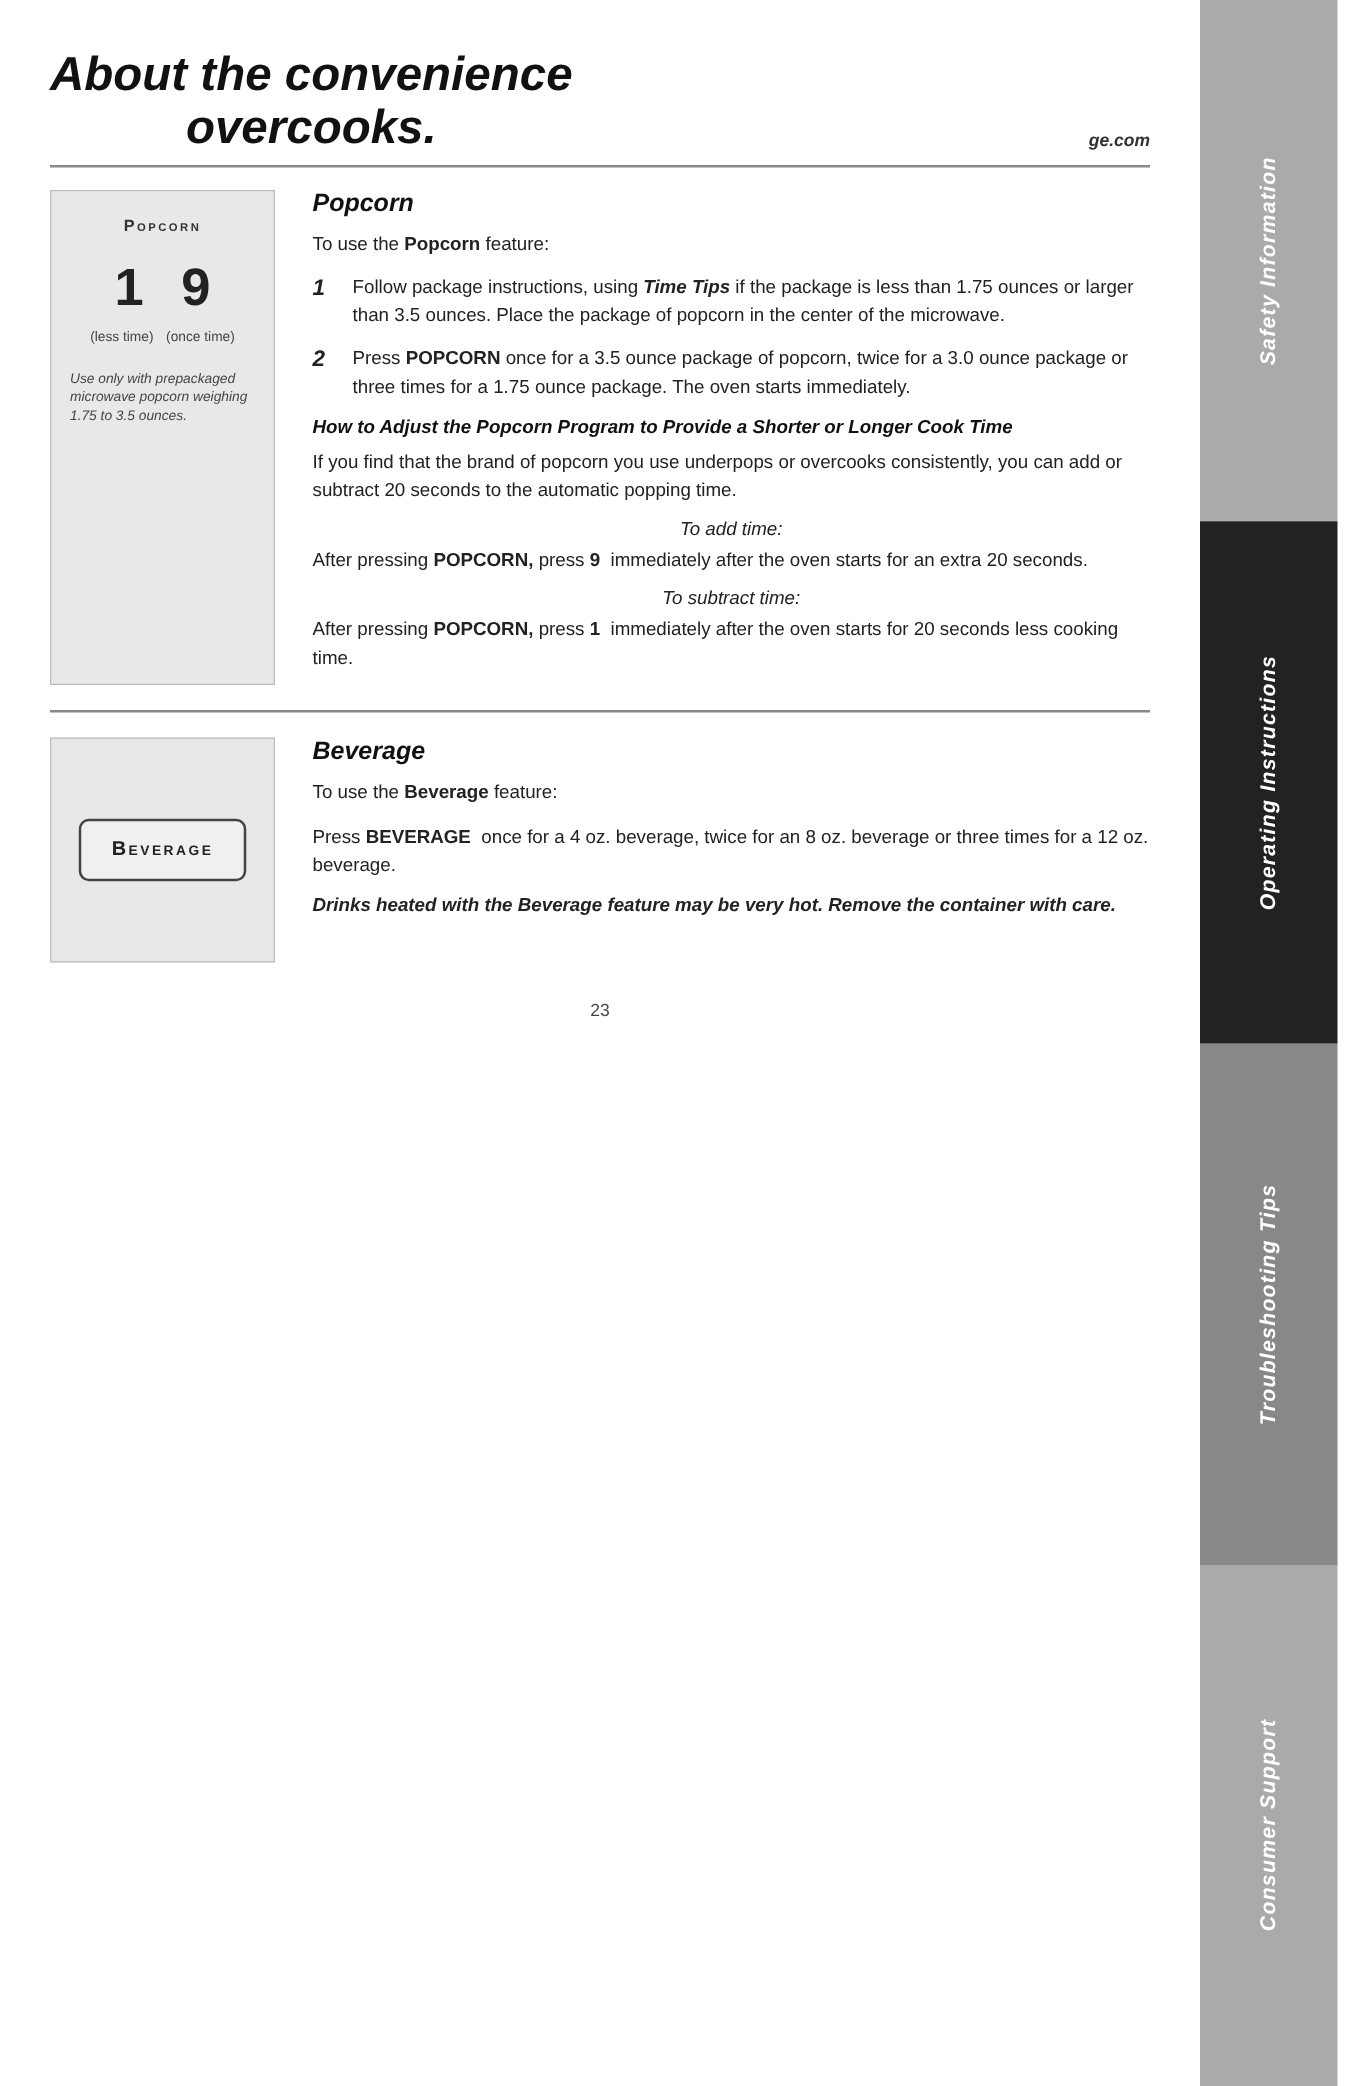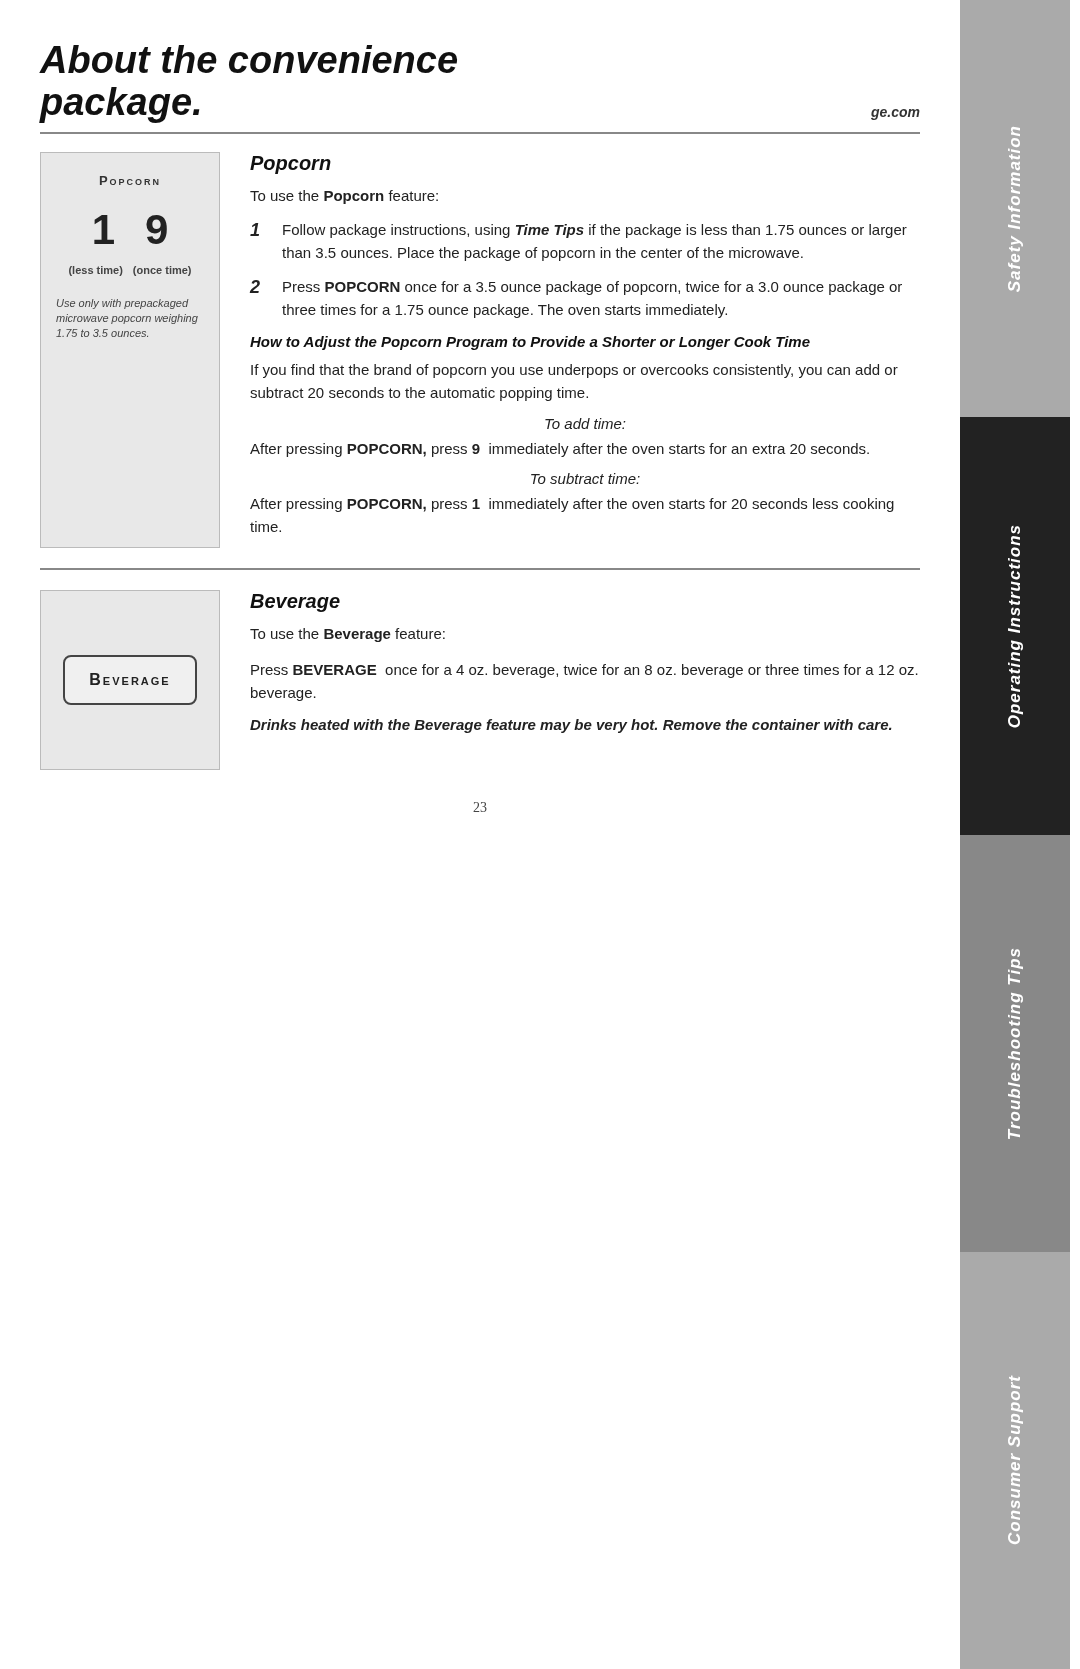--- a/index.html
+++ b/index.html
@@ -90,20 +90,21 @@
       justify-content: space-between;
       align-items: flex-end;
     }
 
     .page-title {
       font-size: 38px;
       font-style: italic;
       font-weight: bold;
       color: #111;
       line-height: 1.1;
+      text-align: center;
     }
 
     .page-website {
       font-size: 14px;
       font-style: italic;
       font-weight: bold;
       color: #333;
       margin-bottom: 4px;
     }
 
@@ -152,21 +153,20 @@
       font-weight: bold;
       color: #222;
       margin-bottom: 10px;
     }
 
     .popcorn-sublabels {
       display: flex;
       gap: 10px;
       font-size: 11px;
       color: #444;
-      font-weight: bold;
     }
 
     .sublabel {
       text-align: center;
     }
 
     .img-caption {
       margin-top: 20px;
       font-size: 11px;
       color: #444;
@@ -263,36 +263,35 @@
       border: none;
       border-top: 2px solid #888;
       margin: 20px 0;
     }
 
     .page-number {
       text-align: center;
       font-size: 14px;
       color: #444;
       margin-top: 30px;
-      font-family: Liberation Serif, serif;
     }
 
     .bold-italic { font-weight: bold; font-style: italic; }
   </style>
 </head>
 <body>
 
 <div class="page-container">
 
   <div class="main-content">
 
     <div class="page-header">
       <div class="page-title">
         <span>About the convenience</span><br>
-        <span>package.</span>
+        <span>overcooks.</span>
       </div>
       <div class="page-website bold-italic">ge.com</div>
     </div>
 
     <div class="section-row">
 
       <div class="section-image popcorn-img">
         <div class="popcorn-label">Popcorn</div>
         <div class="popcorn-numbers">
           <span>1</span>

